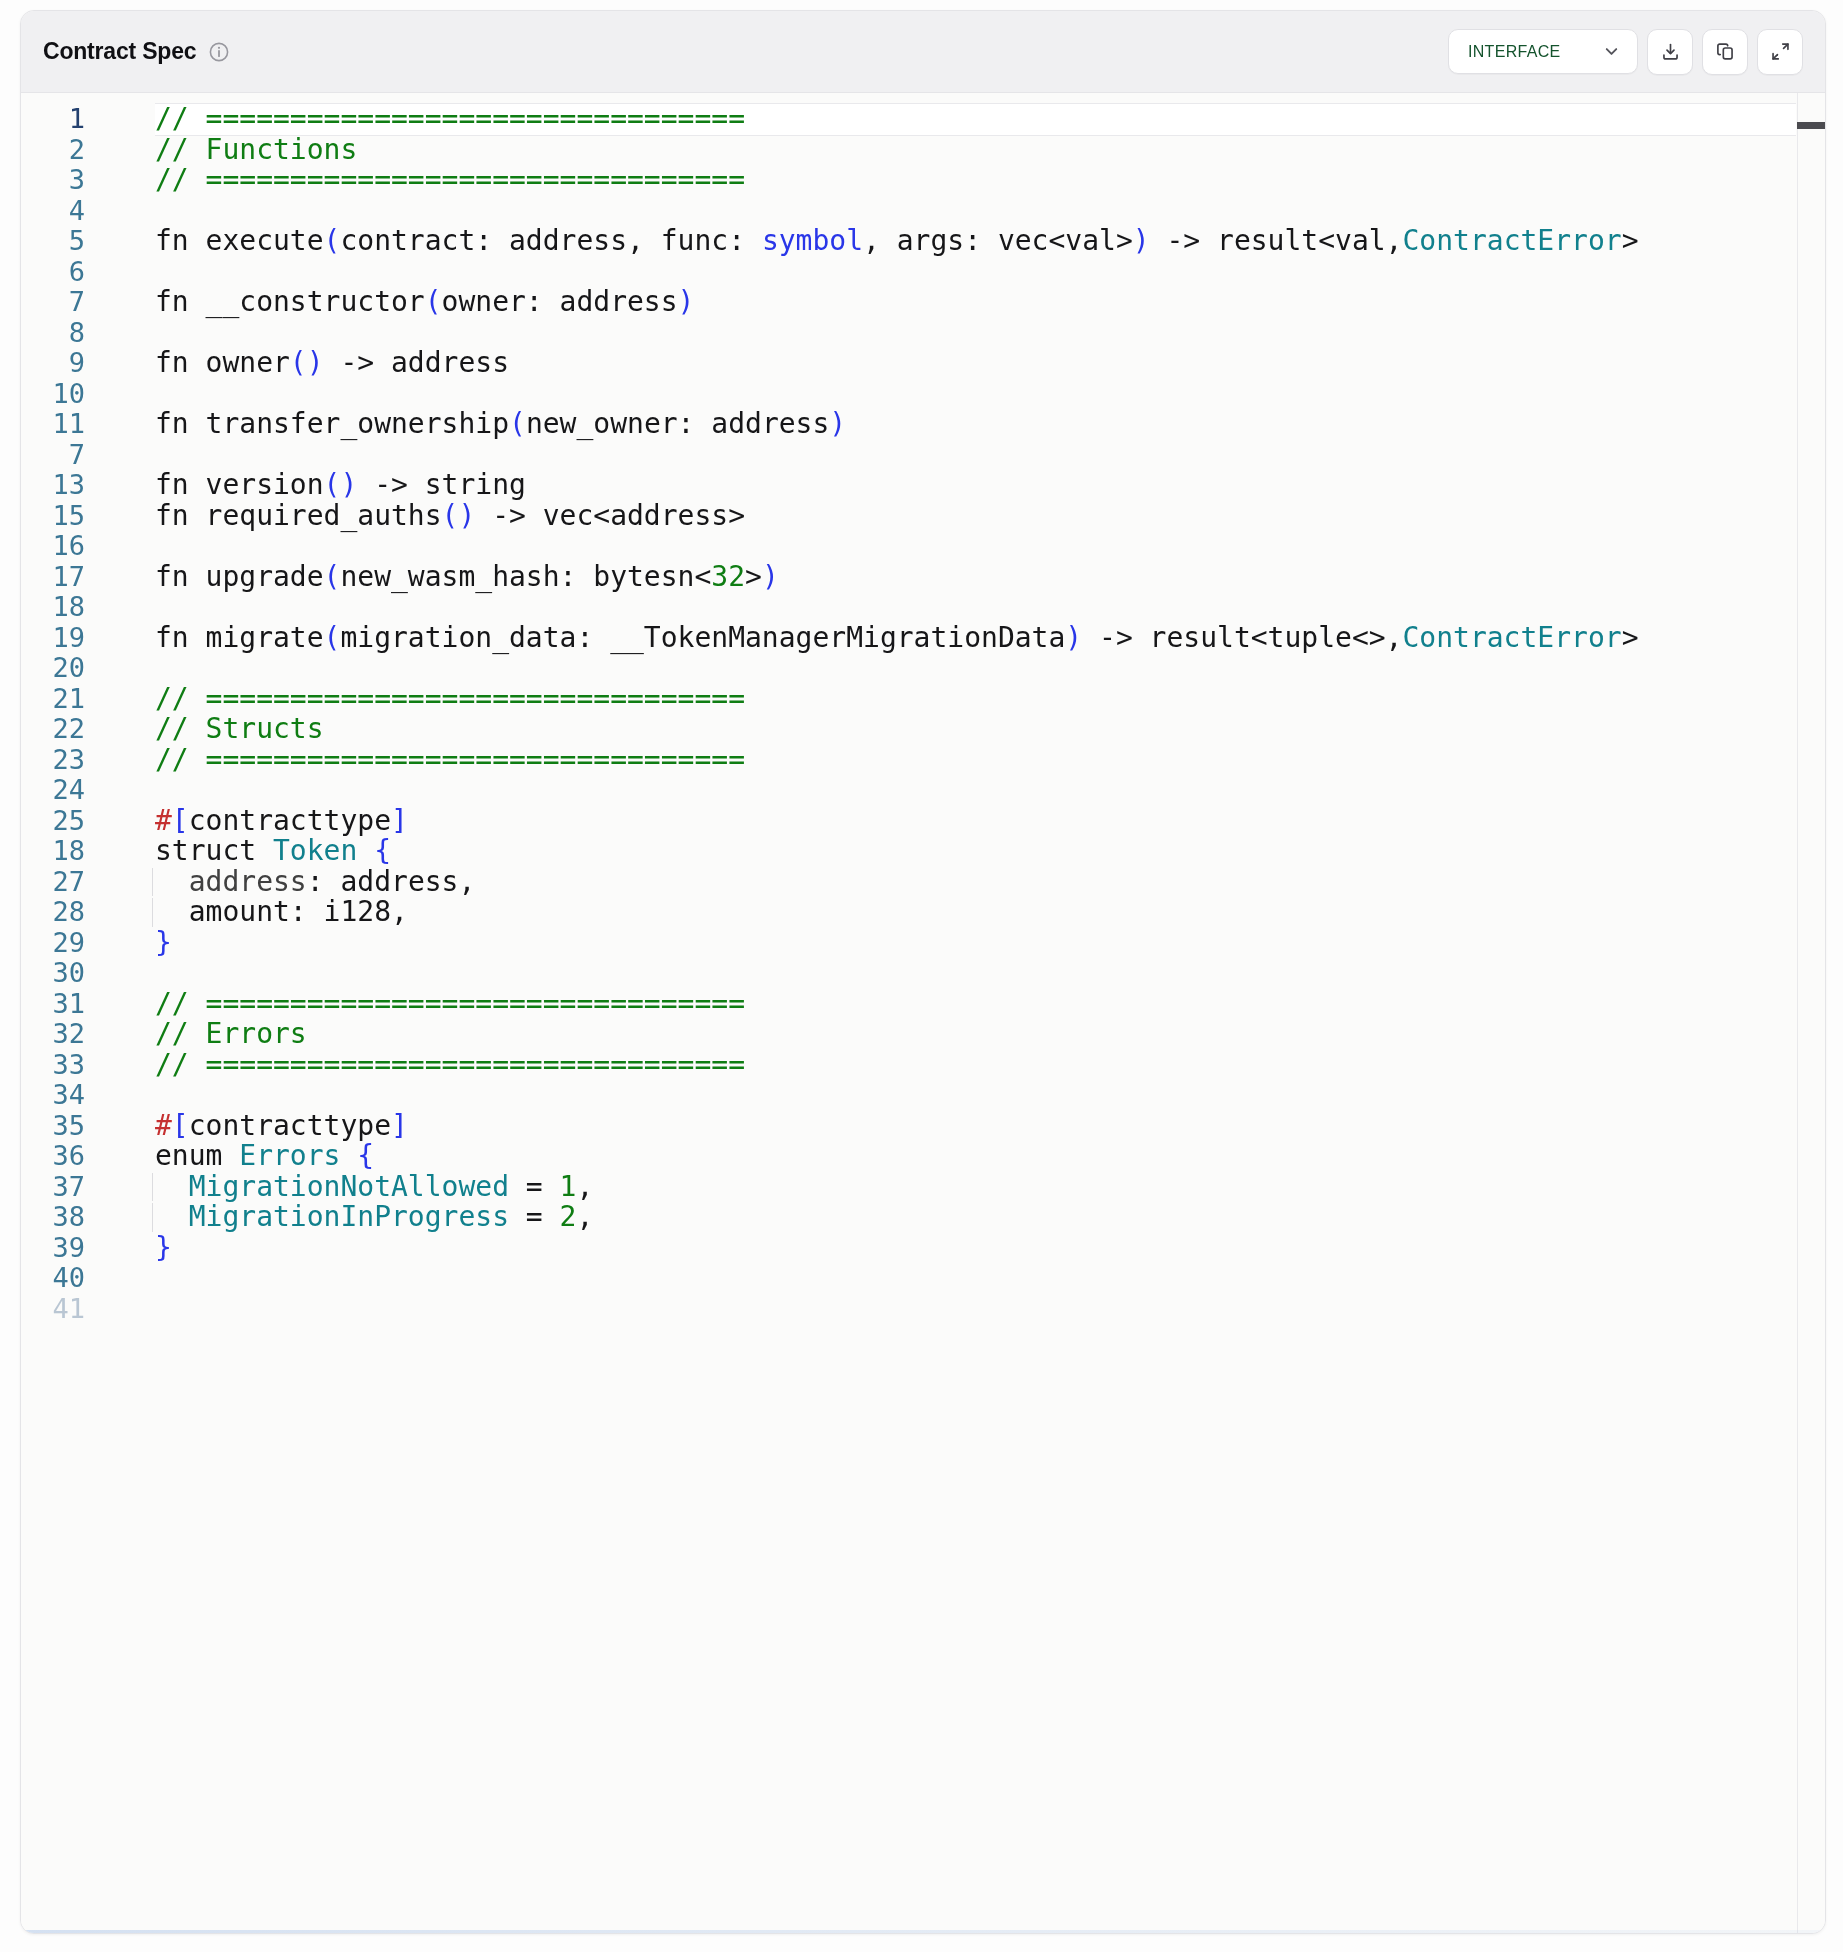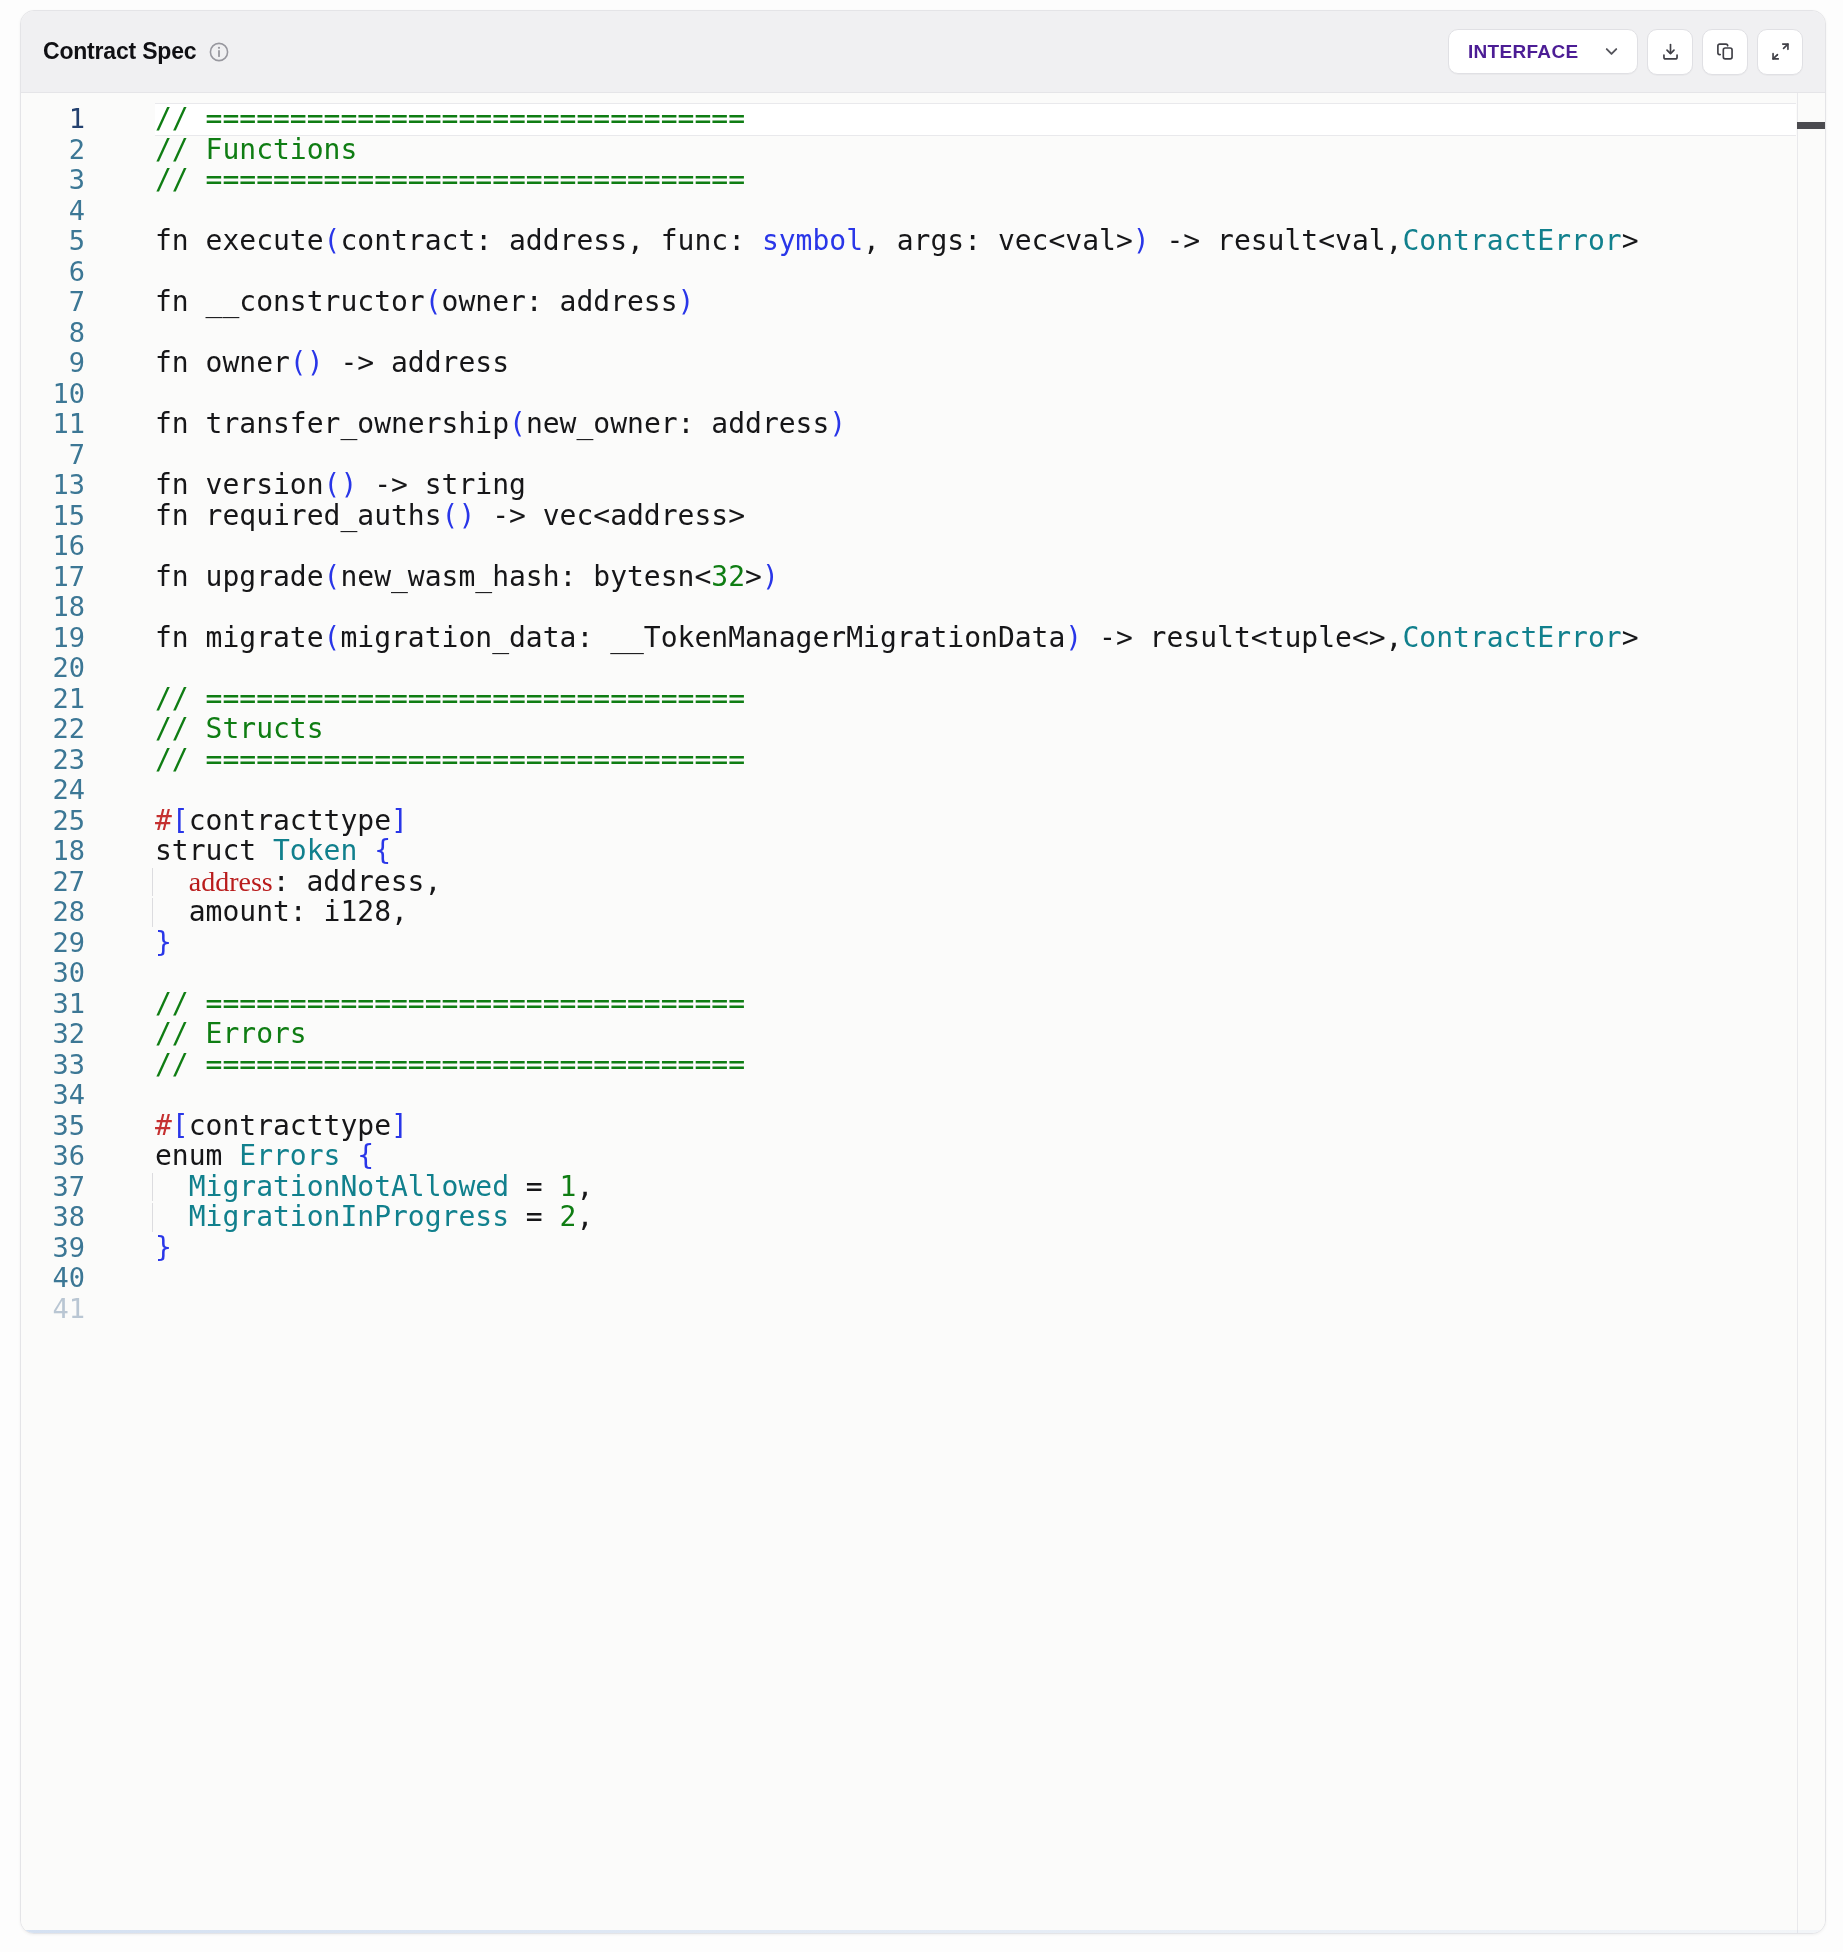--- a/index.html
+++ b/index.html
@@ -17,21 +17,21 @@
     display:flex; align-items:center; padding:0 22px;
   }
   .hdr-title { font-size:23px; font-weight:700; color:#101014; letter-spacing:-0.2px; }
   .info-ic { margin-left:12px; display:inline-flex; color:#98989f; }
   .hdr-right { margin-left:auto; display:flex; align-items:center; gap:9px; }
   .dd {
     width:190px; height:45px; background:#fff; border:1px solid #e0e0e4; border-radius:10px;
     display:flex; align-items:center; justify-content:space-between; padding:0 16px 0 19px;
     cursor:pointer; box-shadow:0 1px 1px rgba(0,0,0,0.03);
   }
-  .dd-label { font-size:19px; font-weight:700; color:#4c1d95; letter-spacing:0.3px; }
+  .dd-label { font-size:16px; font-weight:400; color:#14532d; letter-spacing:0.3px; }
   .icon-btn {
     width:46px; height:46px; background:#fff; border:1px solid #e0e0e4; border-radius:10px;
     display:flex; align-items:center; justify-content:center; cursor:pointer;
     color:#3f3f46; box-shadow:0 1px 1px rgba(0,0,0,0.03);
   }
 
   
   .codearea {
     position:absolute; top:82px; left:0; right:0; bottom:0;
     background:#fbfbfa; padding-top:11px;
@@ -59,21 +59,21 @@
     background:#ffffff; box-shadow:0 -1px 0 #e9e9ec, 0 1px 0 #e9e9ec;
   }
   .guide { position:absolute; left:-3px; top:1px; bottom:1px; width:1px; background:#dcdcdf; }
 
   .tok-p { color:#161618; }
   .tok-c { color:#0f7d13; }
   .tok-b { color:#2936e8; }
   .tok-t { color:#11808d; }
   .tok-g { color:#0f7d13; }
   .tok-r { color:#c53030; }
-  .tok-f { color:#b91c1c;font-family:Liberation Serif, serif; }
+  .tok-f { color:#404040; }
 </style>
 </head>
 <body>
 
 <div class="panel">
 
   <div class="hdr">
     <span class="hdr-title">Contract Spec</span>
     <span class="info-ic">
       <svg width="22" height="22" viewBox="0 0 22 22" fill="none">

